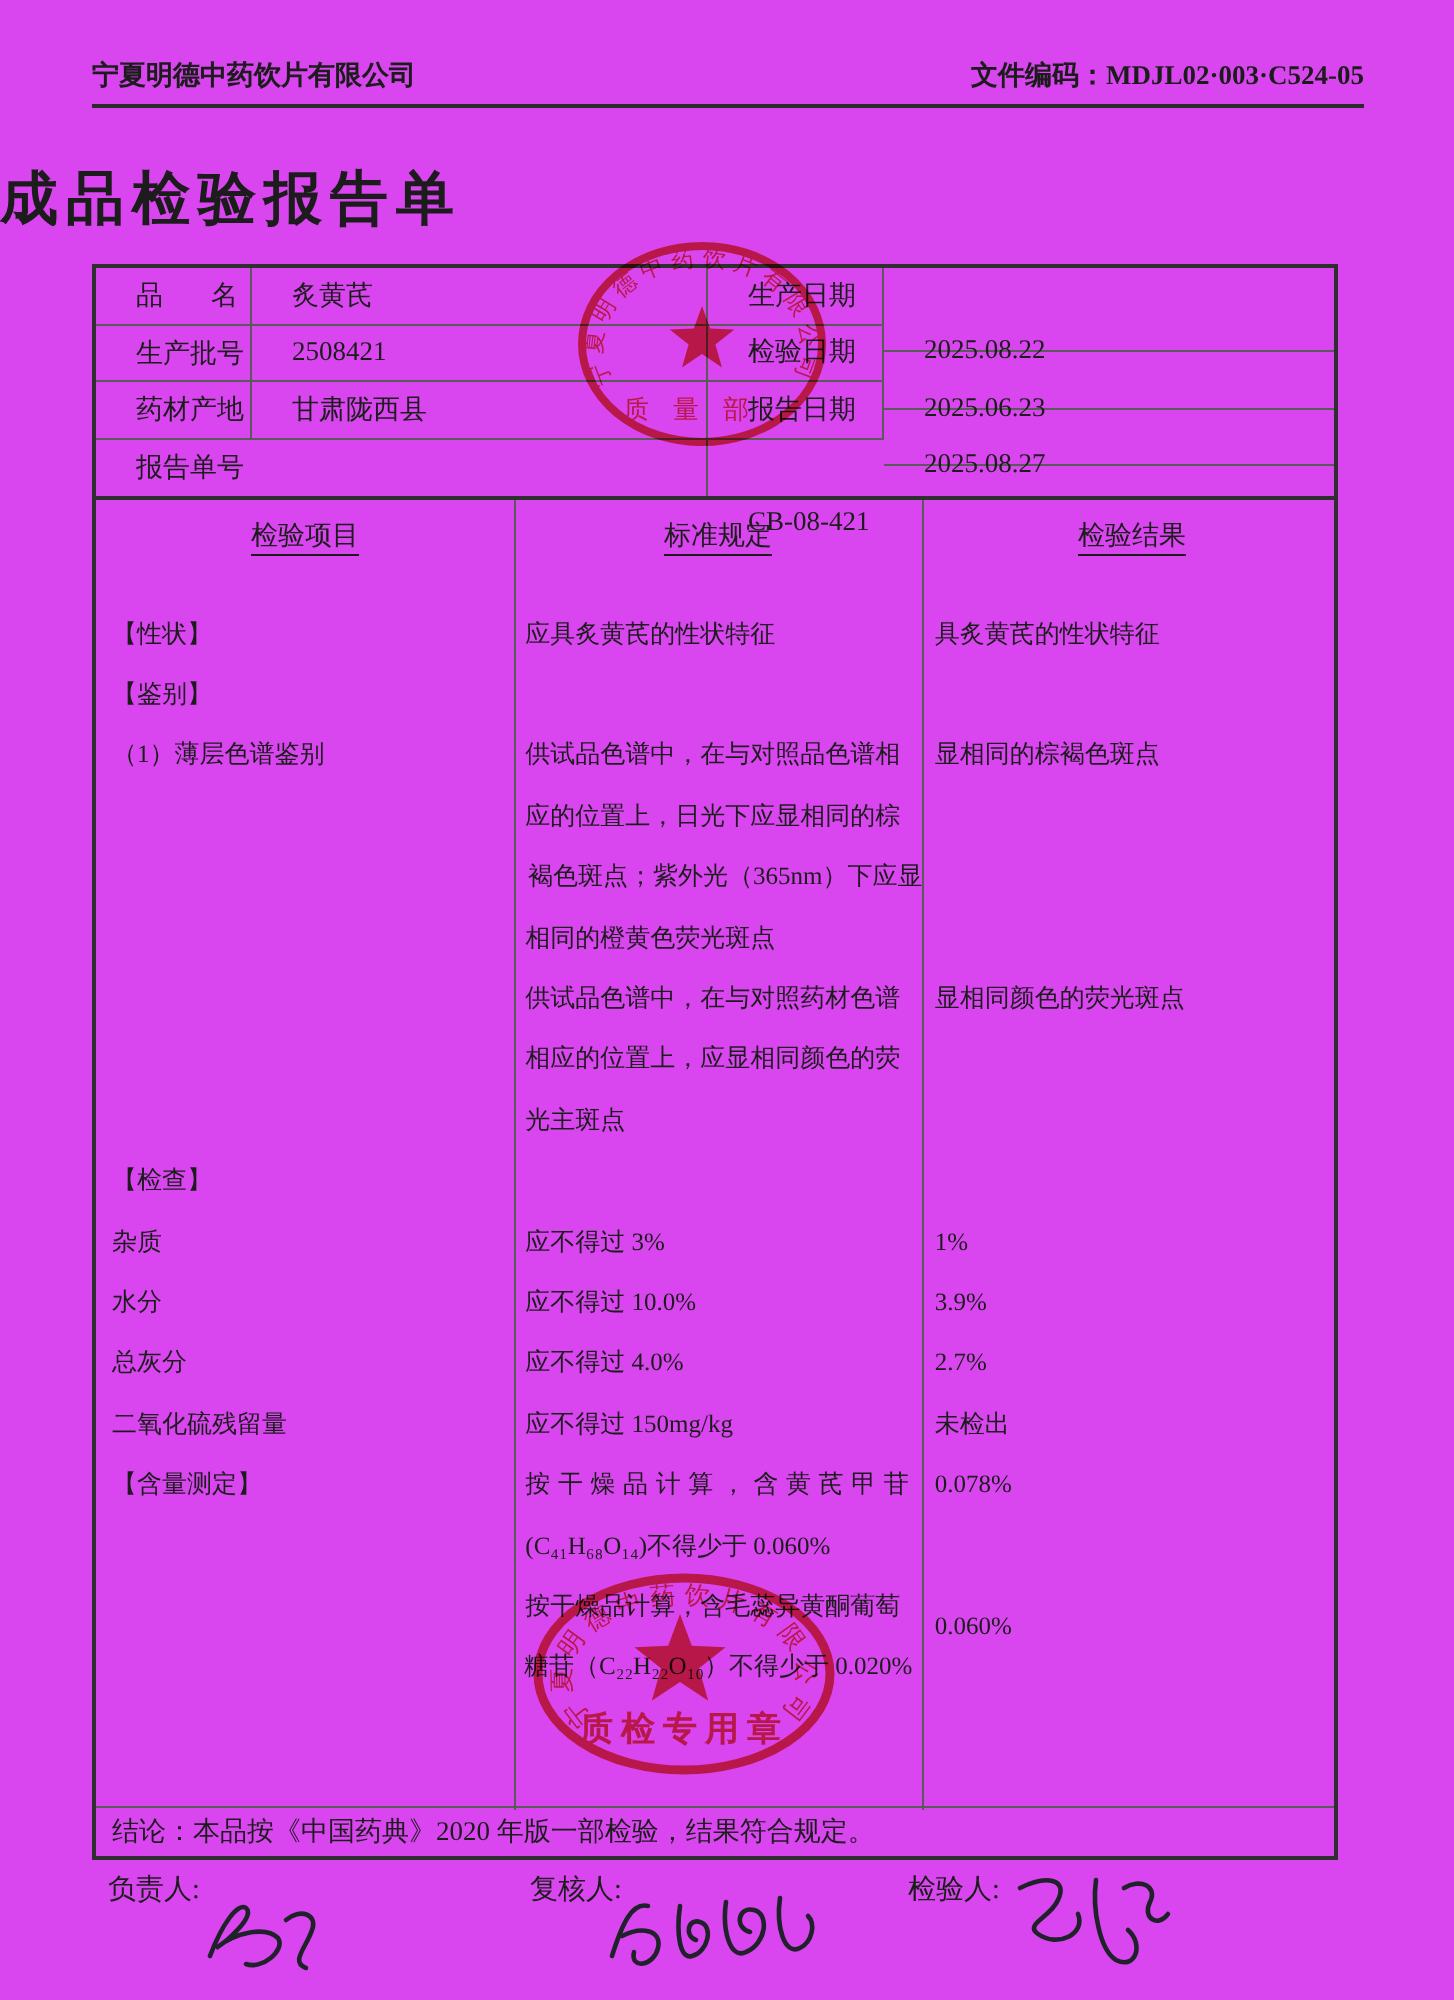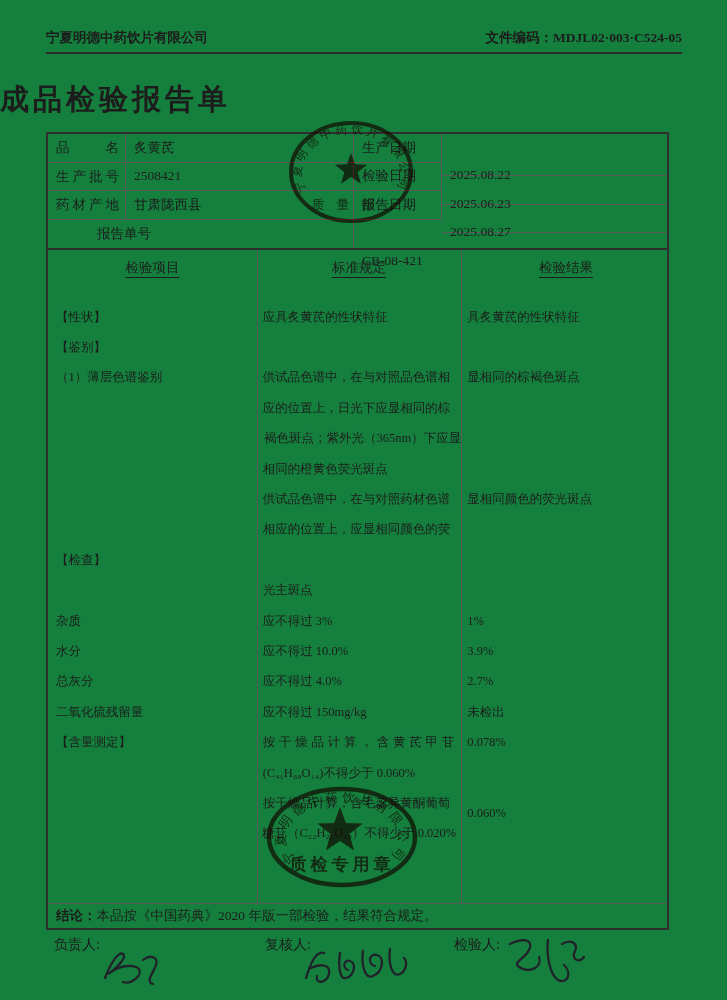--- a/index.html
+++ b/index.html
@@ -1,61 +1,61 @@
 <!DOCTYPE html>
 <html><head>
 <meta charset="utf-8">
 <style>
   * { margin:0; padding:0; box-sizing:border-box; }
   html,body { background:#e9e9e9; }
   body { width:727px; height:1000px; position:relative; margin:0 auto;
          font-family:"Liberation Serif","DejaVu Serif",serif; color:#1c1c1c; overflow:hidden; }
-  .page { position:absolute; left:0; top:0; width:727px; height:1000px; background:#15803d; }
+  .page { position:absolute; left:0; top:0; width:727px; height:1000px; background:#d946ef; }
 
   
   .topbar { position:absolute; left:46px; top:24px; width:636px; height:30px;
             border-bottom:2px solid #2b2b2b; display:flex; justify-content:space-between;
             align-items:flex-end; padding-bottom:5px; font-size:13.5px; font-weight:600; }
 
   
   .title { position:absolute; left:0; top:80px; width:727px; 
            font-size:29px; font-weight:bold; letter-spacing:4px; }
 
   
   .info { position:absolute; left:46px; top:132px; width:623px;
           border:2px solid #2f2f2f; display:grid;
           grid-template-columns:78px 228px 88px 225px; grid-auto-rows:28.6px;
           font-size:13.5px; background:transparent; }
   .ic { border-right:1px solid #5a5a5a; border-bottom:1px solid #5a5a5a;
-        display:flex; align-items:center; padding:0 6px 0 8px; white-space:nowrap; }
+        display:flex; align-items:center; padding:0 6px 0 20px; white-space:nowrap; }
   .ic.lastcol { border-right:none;margin-top:41px; }
   .ic.lastrow { border-bottom:none; }
   .jlab { display:block; line-height:28.6px; text-align:justify; text-align-last:justify; }
-  .span2 { grid-column:1 / 3;margin-left:41px; }
+  .span2 { grid-column:1 / 3; }
   .span2b { grid-column:3 / 5; }
 
   
   .main { position:absolute; left:46px; top:250px; width:623px; height:680px;
           border:2px solid #2f2f2f; border-top:none; font-size:13.5px; }
   .colline { position:absolute; top:0; width:1px; height:655px; background:#5a5a5a; }
   .cl1 { left:209px; } .cl2 { left:413px; }
   .thead span { text-decoration:underline; text-underline-offset:5px; }
   .th { position:absolute; top:9px; text-align:center; }
   .th1 { left:0; width:209px; } .th2 { left:209px; width:204px; } .th3 { left:413px; width:210px; }
   .tbody { position:absolute; top:52px; left:0; right:0; font-size:12.5px; }
   .tline { display:flex; height:30.4px; align-items:center; }
   .c1 { width:209px; padding-left:8px; white-space:nowrap; }
   .c2 { width:204px; padding:0 4px 0 7px; white-space:nowrap; }
   .c3 { width:210px; padding-left:9px; white-space:nowrap; }
   .just { text-align:justify; text-align-last:justify; white-space:normal; }
   .rshift { transform:translateY(10px); }
   .concl { position:absolute; left:0; bottom:0; width:100%; height:25px;
            border-top:1px solid #5a5a5a; display:flex; align-items:center;
            padding-left:8px; font-size:13.5px; white-space:nowrap; }
-  .concl .clabel { font-weight:bold; }
+  .concl .clabel { font-weight:normal; }
 
   
   .signs { position:absolute; left:46px; top:936px; width:636px; height:60px; font-size:14px; }
   .sl { position:absolute; top:0; }
   .sl1 { left:8px; } .sl2 { left:219px; } .sl3 { left:408px; }
   .sig { position:absolute; }
   .sig path { fill:none; stroke:#20222b; stroke-width:2.3; stroke-linecap:round; }
 
   
   .stamp { position:absolute; mix-blend-mode:multiply; opacity:.9; }
@@ -138,27 +138,27 @@
           <div class="c1"></div>
           <div class="c2">供试品色谱中，在与对照药材色谱</div>
           <div class="c3">显相同颜色的荧光斑点</div>
         </div>
         <div class="tline">
           <div class="c1"></div>
           <div class="c2">相应的位置上，应显相同颜色的荧</div>
           <div class="c3"></div>
         </div>
         <div class="tline">
+          <div class="c1"></div>
+          <div class="c2">光主斑点</div>
+          <div class="c3"></div>
+        </div>
+        <div class="tline">
           <div class="c1">【检查】</div>
           <div class="c2"></div>
-          <div class="c3"></div>
-        </div>
-        <div class="tline">
-          <div class="c1"></div>
-          <div class="c2">光主斑点</div>
           <div class="c3"></div>
         </div>
         <div class="tline">
           <div class="c1">杂质</div>
           <div class="c2">应不得过 3%</div>
           <div class="c3">1%</div>
         </div>
         <div class="tline">
           <div class="c1">水分</div>
           <div class="c2">应不得过 10.0%</div>

